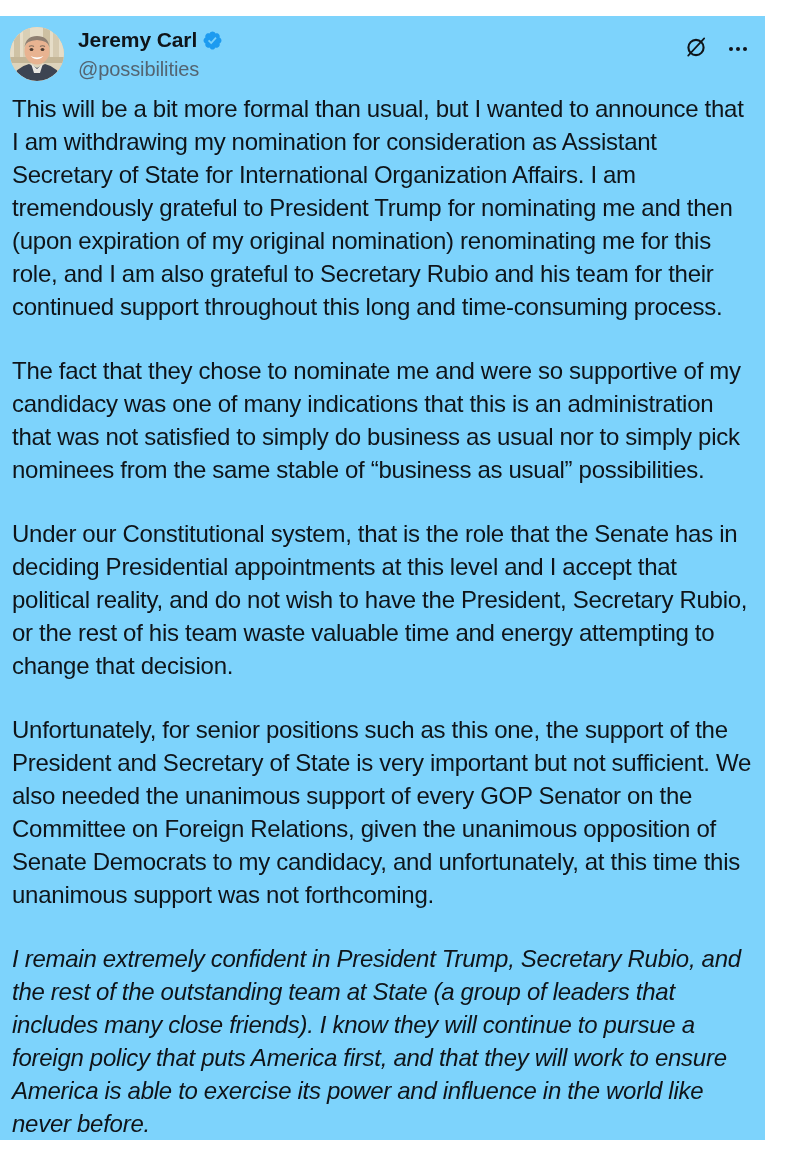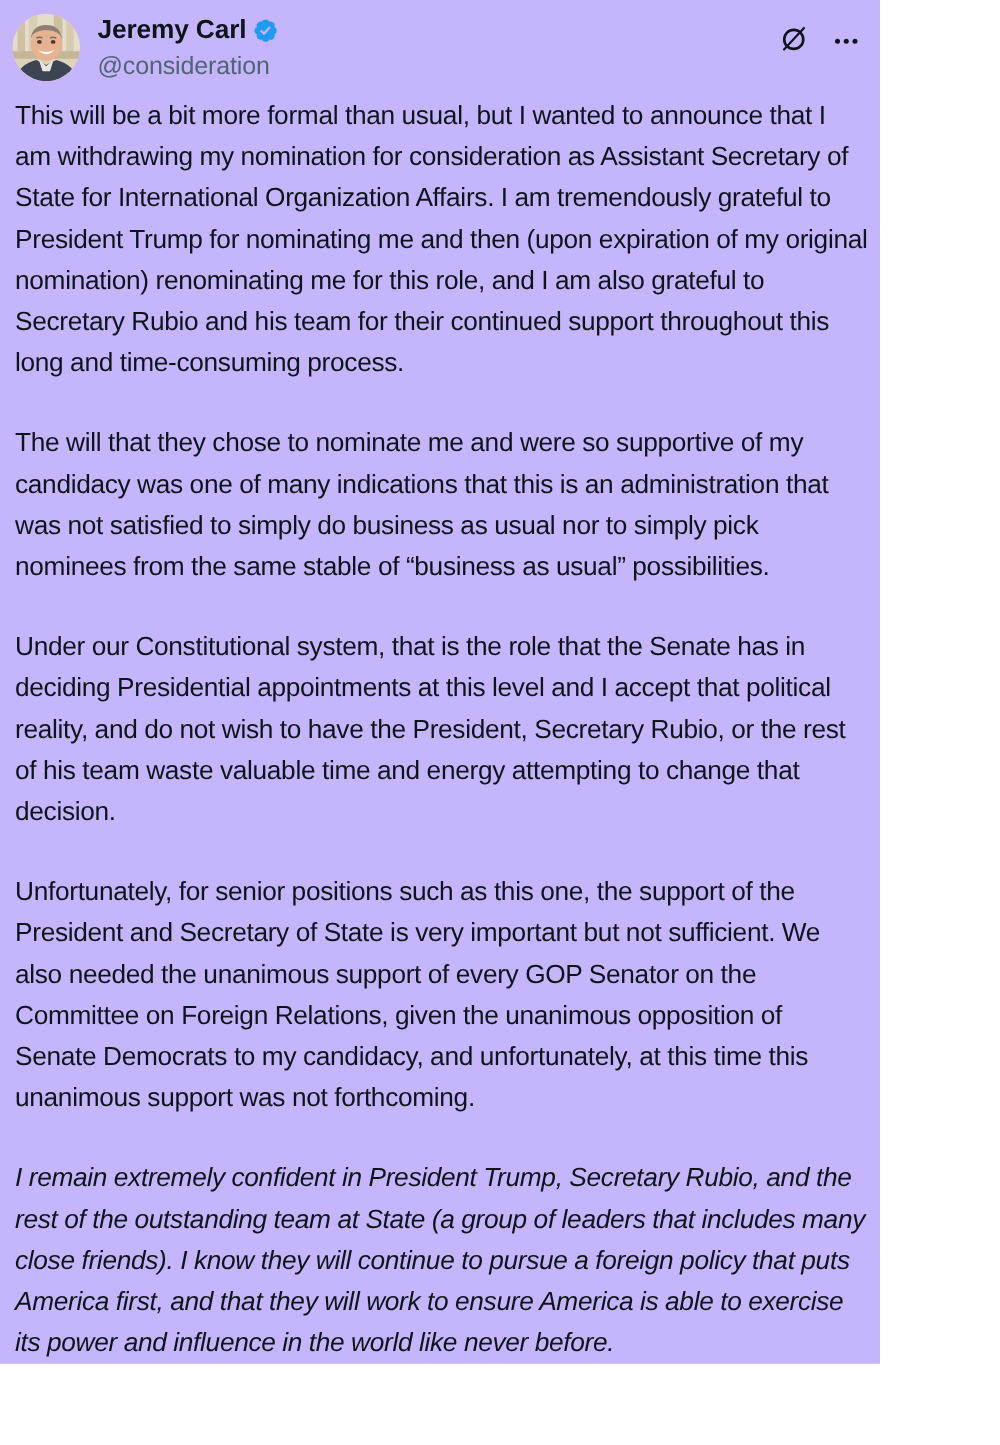--- a/index.html
+++ b/index.html
@@ -10,24 +10,25 @@
   body {
     width: 800px;
     height: 1156px;
     font-family: "Liberation Sans", sans-serif;
     color: #0f1419;
     -webkit-font-smoothing: antialiased;
     overflow: hidden;
   }
 
   .tweet {
-    width: 704px;
+    width: 765px;
     box-sizing: border-box;
     padding: 0;
-    background: #c4b5fd;
+    background: #7dd3fc;
+    margin-top: 16px;
   }
 
   
   .tweet-header {
     display: flex;
     align-items: flex-start;
     padding: 10px 14px 8px 10px;
     box-sizing: border-box;
     height: 76px;
   }
@@ -116,21 +117,21 @@
   }
 
   
   .tweet-body {
     padding: 0 10px 0 12px;
     box-sizing: border-box;
   }
 
   .tweet-body p {
     margin: 0 0 31px 0;
-    font-size: 21px;
+    font-size: 24px;
     line-height: 33px;
     color: #0f1419;
     letter-spacing: -0.25px;
     word-spacing: -0.2px;
   }
   .tweet-body p:last-child { margin-bottom: 0; font-style: italic; }
 </style>
 </head>
 <body>
 
@@ -169,40 +170,40 @@
 
     <div class="identity">
       <div class="name-row">
         <span class="display-name">Jeremy Carl</span>
         <span class="verified-badge">
           <svg viewBox="0 0 22 22" xmlns="http://www.w3.org/2000/svg" aria-hidden="true">
             <path fill="#1d9bf0" d="M20.396 11c-.018-.646-.215-1.275-.57-1.816-.354-.54-.852-.972-1.438-1.246.223-.607.27-1.264.14-1.897-.132-.634-.437-1.218-.882-1.687-.47-.445-1.053-.75-1.687-.882-.633-.13-1.29-.083-1.897.14-.273-.587-.704-1.086-1.245-1.44S11.647 1.62 11 1.604c-.646.017-1.273.213-1.813.568s-.969.854-1.24 1.44c-.608-.223-1.267-.272-1.902-.14-.635.13-1.22.436-1.69.882-.445.47-.749 1.055-.878 1.688-.13.633-.08 1.29.144 1.896-.587.274-1.087.705-1.443 1.245-.356.54-.555 1.17-.574 1.817.02.647.218 1.276.574 1.817.356.54.856.972 1.443 1.245-.224.606-.274 1.263-.144 1.896.13.634.433 1.218.877 1.688.47.443 1.054.747 1.687.878.633.132 1.29.084 1.897-.136.274.586.705 1.084 1.246 1.439.54.354 1.17.551 1.816.569.647-.016 1.276-.213 1.817-.567s.972-.854 1.245-1.44c.604.239 1.266.296 1.903.164.636-.132 1.22-.447 1.68-.907.46-.46.776-1.044.908-1.681s.075-1.299-.165-1.903c.586-.274 1.084-.705 1.439-1.246.354-.54.551-1.17.569-1.816zM9.662 14.85l-3.429-3.428 1.293-1.302 2.072 2.072 4.4-4.794 1.347 1.246z"></path>
           </svg>
         </span>
       </div>
-      <div class="handle">@consideration</div>
+      <div class="handle">@possibilities</div>
     </div>
 
     <div class="header-actions">
       <span class="grok-icon">
         <svg viewBox="0 0 26 26" xmlns="http://www.w3.org/2000/svg" aria-hidden="true">
           <circle cx="13" cy="13.5" r="7.6" fill="none" stroke="#0f1419" stroke-width="2.1"></circle>
           <line x1="5.2" y1="21.6" x2="21.2" y2="4.4" stroke="#0f1419" stroke-width="1.7" stroke-linecap="round"></line>
         </svg>
       </span>
       <span class="more-icon">
         <i></i>
         <i></i>
         <i></i>
       </span>
     </div>
 
   </div>
 
   <div class="tweet-body">
     <p>This will be a bit more formal than usual, but I wanted to announce that I am withdrawing my nomination for consideration as Assistant Secretary of State for International Organization Affairs. I am tremendously grateful to President Trump for nominating me and then (upon expiration of my original nomination) renominating me for this role, and I am also grateful to Secretary Rubio and his team for their continued support throughout this long and time-consuming process.</p>
-    <p>The will that they chose to nominate me and were so supportive of my candidacy was one of many indications that this is an administration that was not satisfied to simply do business as usual nor to simply pick nominees from the same stable of “business as usual” possibilities.</p>
+    <p>The fact that they chose to nominate me and were so supportive of my candidacy was one of many indications that this is an administration that was not satisfied to simply do business as usual nor to simply pick nominees from the same stable of “business as usual” possibilities.</p>
     <p>Under our Constitutional system, that is the role that the Senate has in deciding Presidential appointments at this level and I accept that political reality, and do not wish to have the President, Secretary Rubio, or the rest of his team waste valuable time and energy attempting to change that decision.</p>
     <p>Unfortunately, for senior positions such as this one, the support of the President and Secretary of State is very important but not sufficient. We also needed the unanimous support of every GOP Senator on the Committee on Foreign Relations, given the unanimous opposition of Senate Democrats to my candidacy, and unfortunately, at this time this unanimous support was not forthcoming.</p>
     <p>I remain extremely confident in President Trump, Secretary Rubio, and the rest of the outstanding team at State (a group of leaders that includes many close friends). I know they will continue to pursue a foreign policy that puts America first, and that they will work to ensure America is able to exercise its power and influence in the world like never before.</p>
   </div>
 
 </div>
 
 </body></html>

